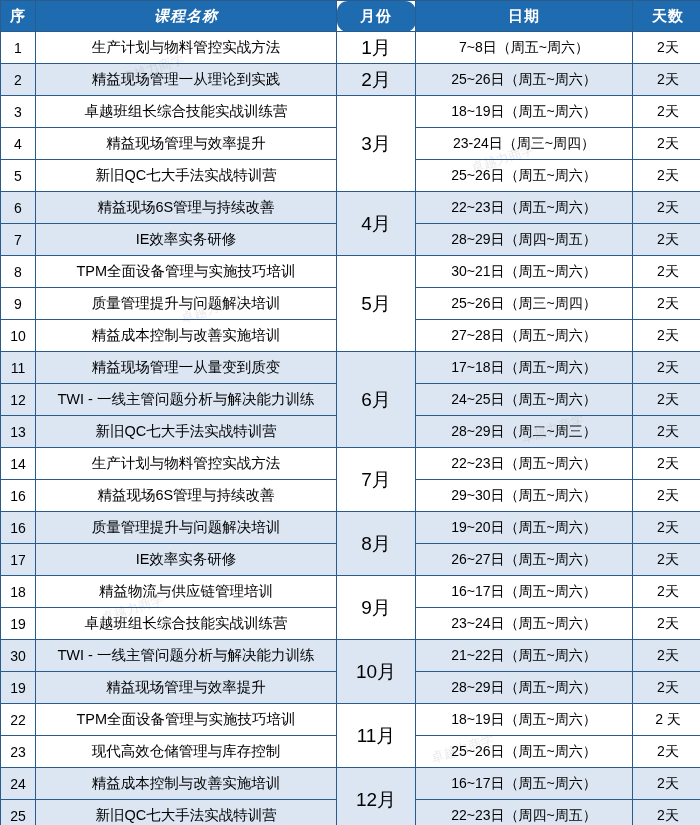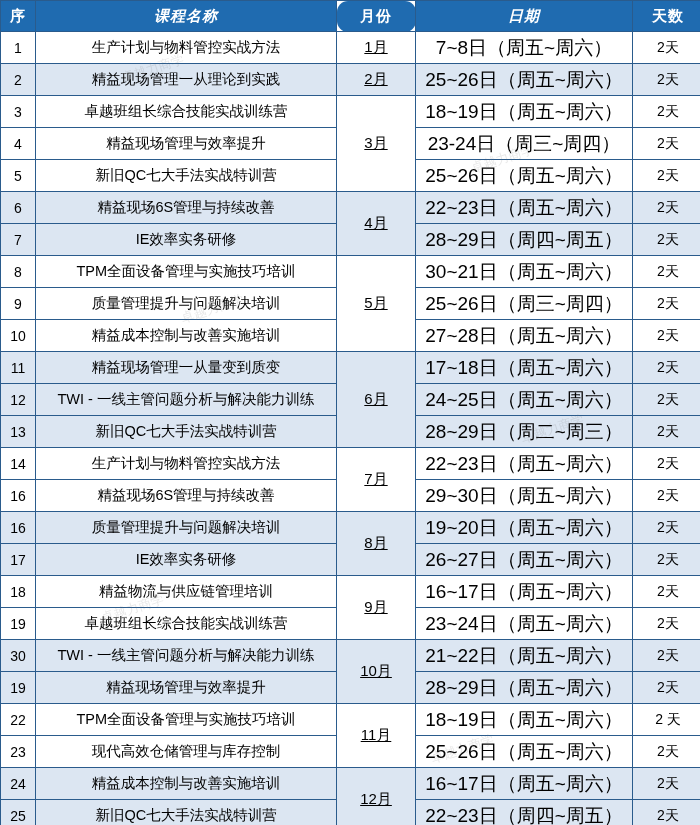--- a/index.html
+++ b/index.html
@@ -28,46 +28,45 @@
     color: #ffffff;
     font-size: 15px;
     font-weight: bold;
     height: 30px;
     text-align: center;
     letter-spacing: 1px;
   }
   .col-idx { width: 34px; }
   .col-course { width: 300px; font-style: italic; }
   .col-month { width: 78px; border-radius: 11px; }
-  .col-date { width: 216px; font-style: italic; }
+  .col-date { width: 216px; }
   .col-days { width: 70px; }
 
   tbody td {
     height: 31px;
     font-size: 14.5px;
     color: #000000;
   }
   td.idx {
     text-align: center;
     font-size: 14px;
   }
   td.course {
     text-align: center;
     padding-left: 8px;
     white-space: nowrap;
     overflow: hidden;
   }
   td.month {
     text-align: center;
-    font-size: 15px;
-    text-decoration: underline;
+    font-size: 19px;
   }
   td.date {
     text-align: center;
-    font-size: 19px;
+    font-size: 14px;
   }
   td.days {
     text-align: center;
     font-size: 14px;
   }
   tr.band-a td {
     background: #ffffff;
   }
   tr.band-b td {
     background: #dce6f2;

